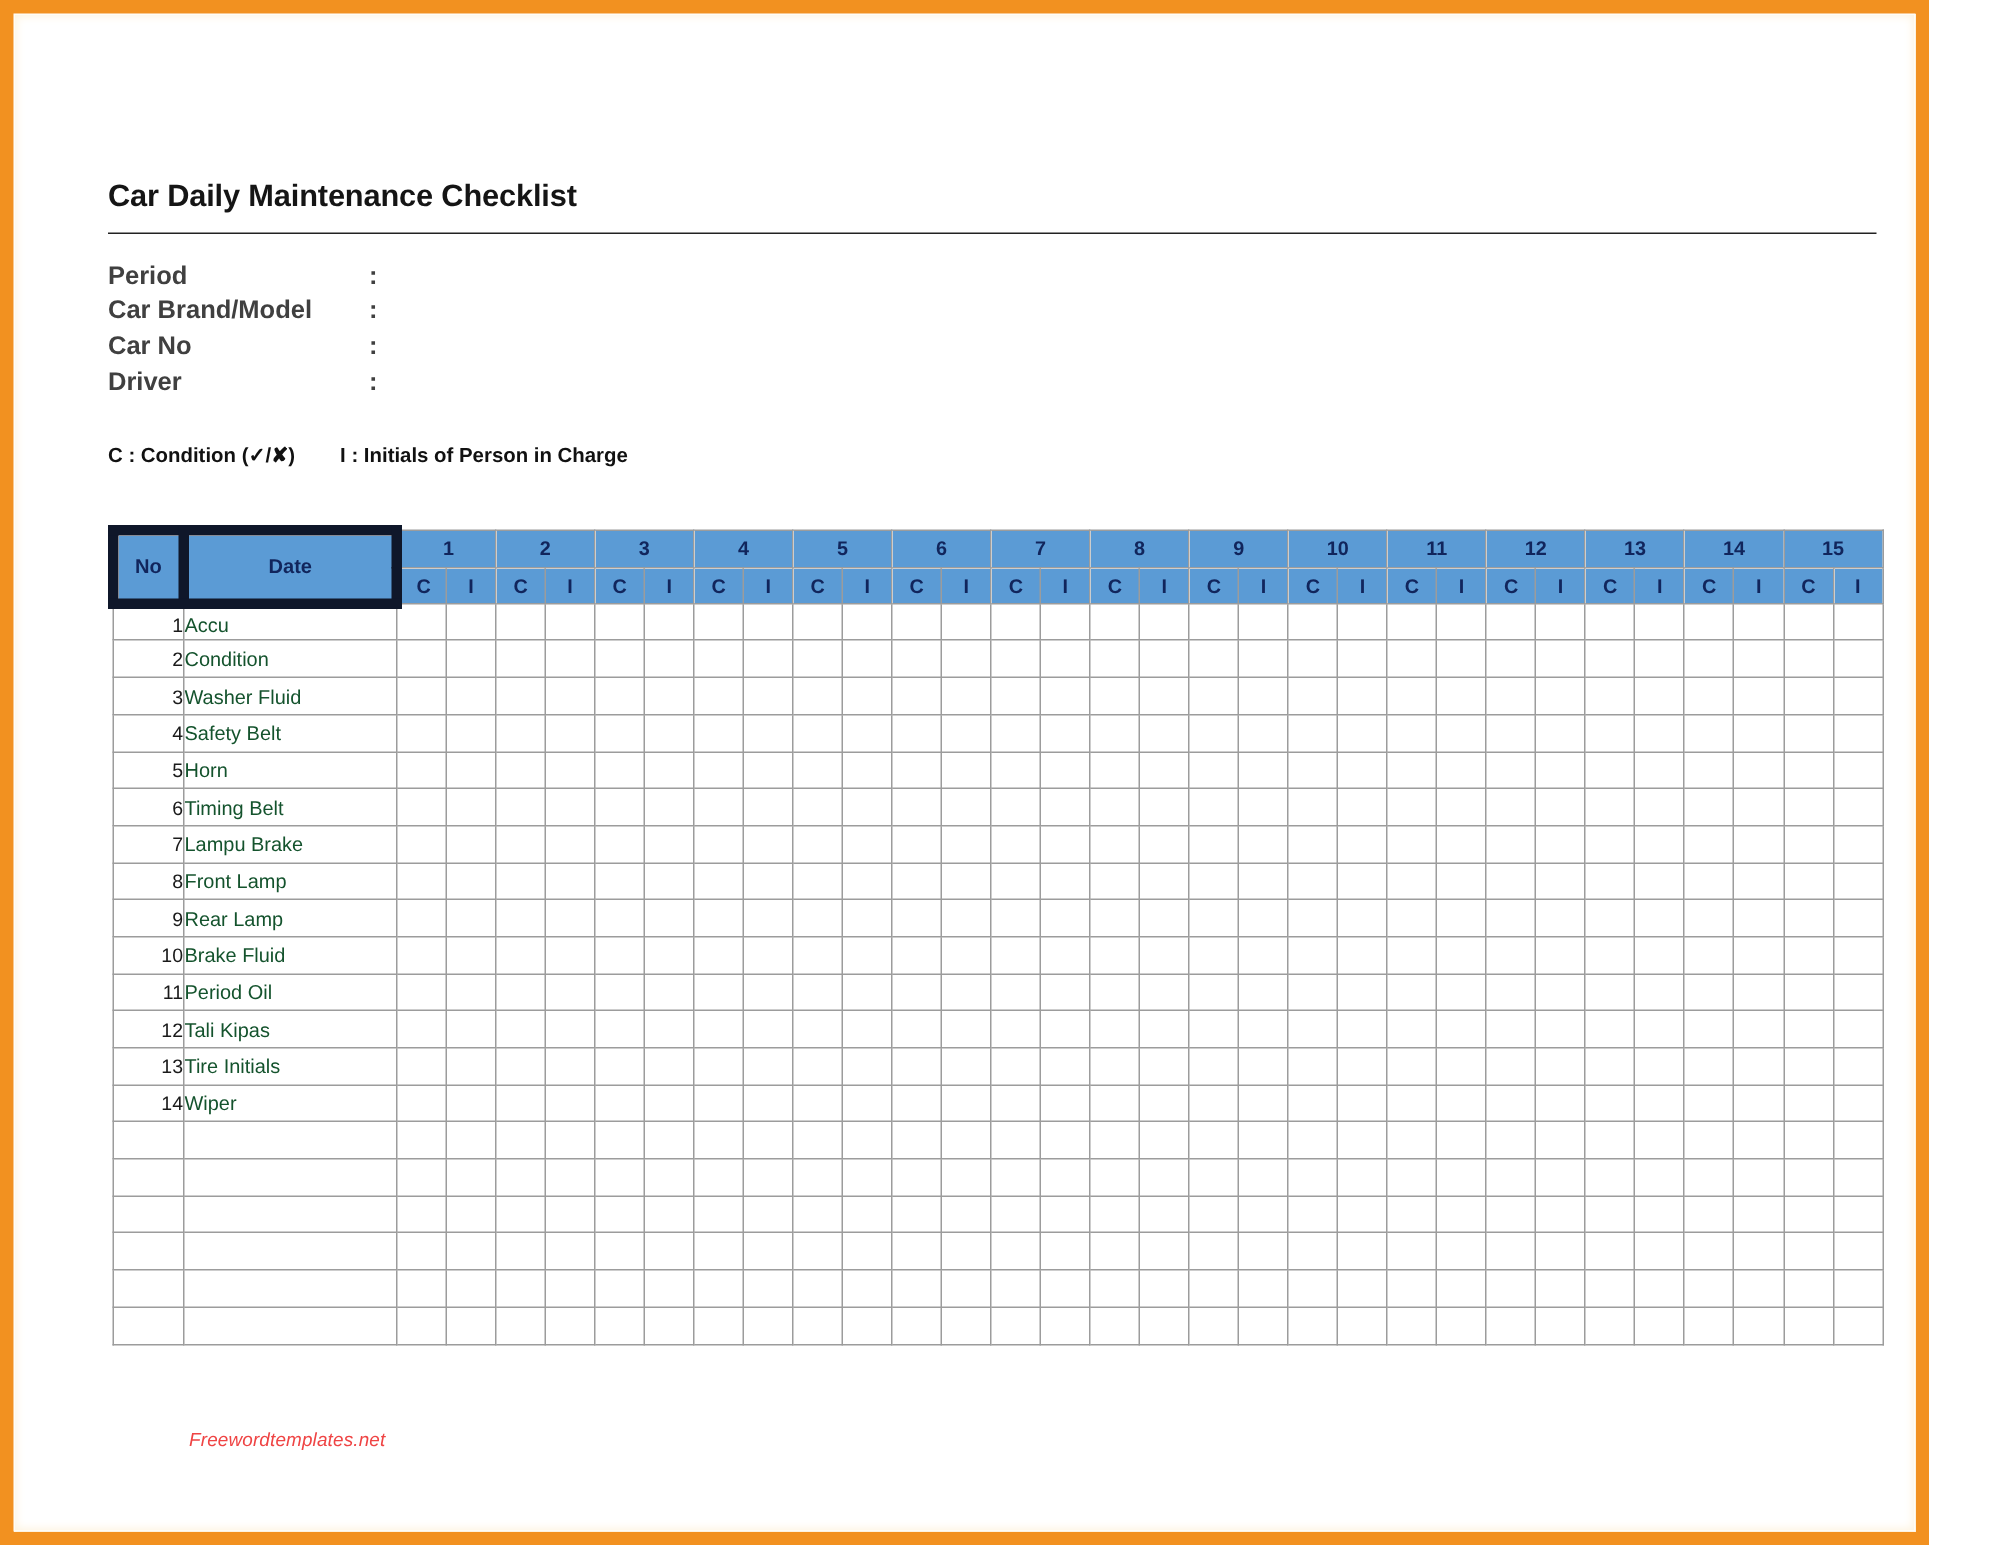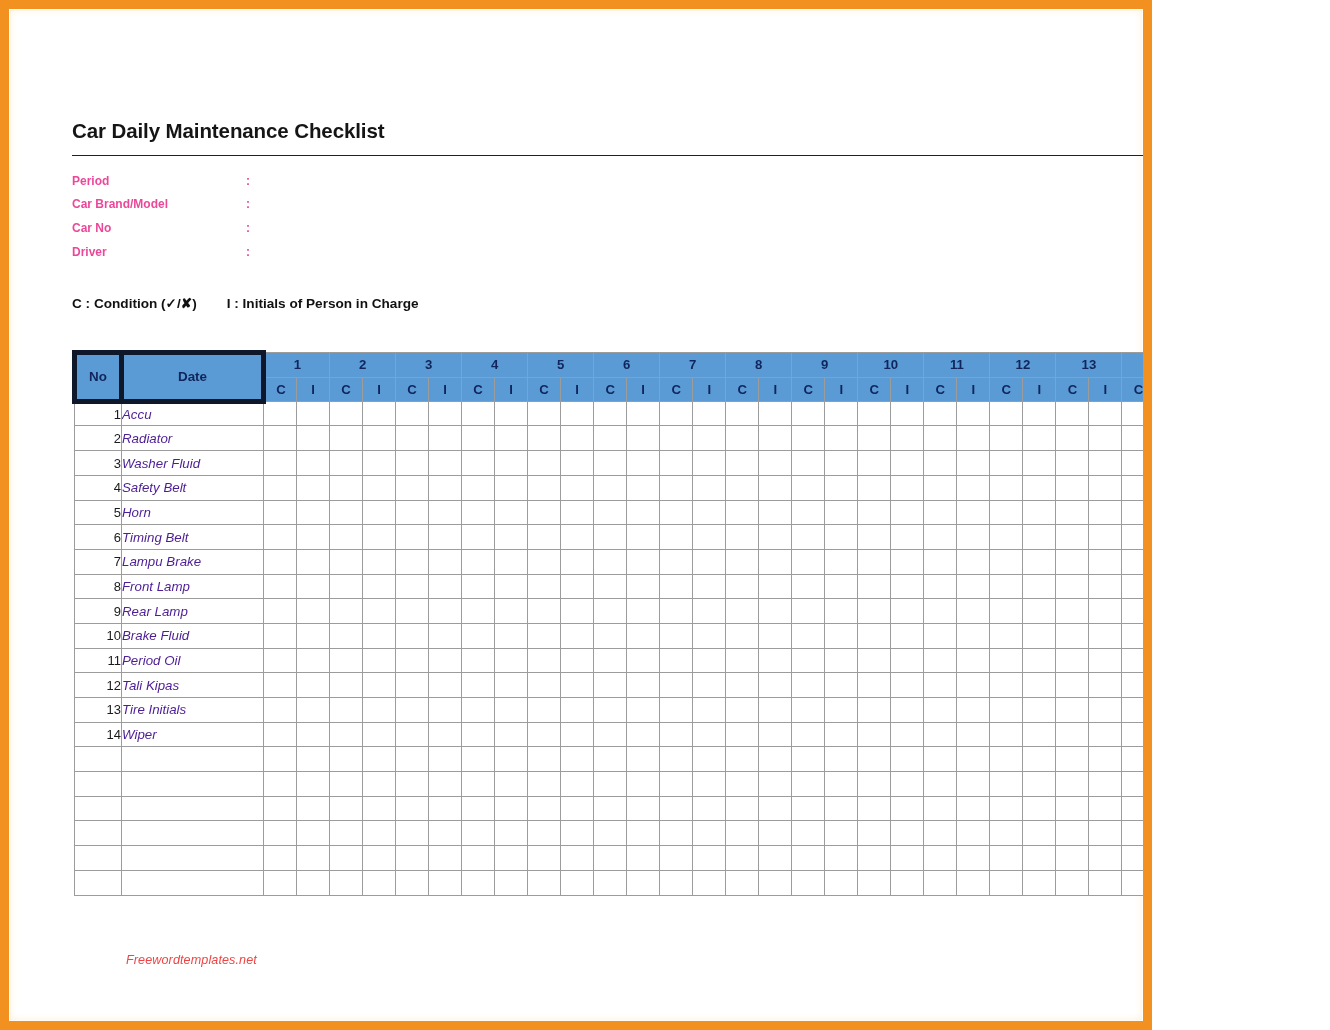--- a/index.html
+++ b/index.html
@@ -9,21 +9,21 @@
     height: 1030px;
     background: #ffffff;
     font-family: "Liberation Sans", sans-serif;
     overflow: hidden;
   }
 
   
   .page-frame {
     position: absolute;
     left: 0; top: 0;
-    width: 1152px; height: 1030px;
+    width: 1286px; height: 1030px;
     background: #F29120;
     padding: 9px;
   }
   .page-frame-inner {
     position: relative;
     width: 100%; height: 100%;
     background: #ffffff;
     box-shadow:
       inset 0 0 0 1px #fffdf6,
       inset 0 0 6px 2px #fdf3df;
@@ -55,23 +55,23 @@
   }
 
   
   .meta {
     margin: 0 0 26px 0;
   }
   .meta-row {
     display: flex;
     align-items: baseline;
     height: 23.8px;
-    font-size: 12px;
+    font-size: 17px;
     font-weight: bold;
-    color: #ec4899;
+    color: #404040;
   }
   .meta-label { width: 174px; flex: none; }
   .meta-colon { width: 18px; flex: none; }
   .meta-value { flex: 1; font-weight: bold; }
 
   
   .legend {
     font-size: 13.6px;
     font-weight: bold;
     color: #111;
@@ -98,21 +98,21 @@
   }
 
   thead th {
     background: #5B9BD5;
     color: #11255c;
     font-weight: bold;
     text-align: center;
     border: 1px solid #7ba9d4;
   }
   thead th.corner {
-    border: 5px solid #0f172a;
+    border: 7px solid #0f172a;
     font-size: 13.4px;
   }
   thead th.daynum {
     font-size: 13.2px;
     height: 25px;
   }
   thead th.ci {
     font-size: 13.2px;
     height: 24px;
   }
@@ -124,22 +124,21 @@
   td.no {
     text-align: right;
     padding-right: 7px;
     font-size: 13px;
     color: #1a1a1a;
   }
   td.item {
     text-align: left;
     padding-left: 8px;
     font-size: 13.3px;
-    color: #4c1d95;
-    font-style: italic;
+    color: #14532d;
   }
   td.blank { background: #ffffff; }
 
   
   .footer {
     position: absolute;
     left: 117px;
     top: 944px;
     font-size: 12.6px;
     font-style: italic;
@@ -305,21 +304,21 @@
               <td class="blank"></td>
               <td class="blank"></td>
               <td class="blank"></td>
               <td class="blank"></td>
               <td class="blank"></td>
               <td class="blank"></td>
               <td class="blank"></td>
             </tr>
             <tr>
               <td class="no">2</td>
-              <td class="item">Radiator</td>
+              <td class="item">Condition</td>
               <td class="blank"></td>
               <td class="blank"></td>
               <td class="blank"></td>
               <td class="blank"></td>
               <td class="blank"></td>
               <td class="blank"></td>
               <td class="blank"></td>
               <td class="blank"></td>
               <td class="blank"></td>
               <td class="blank"></td>

